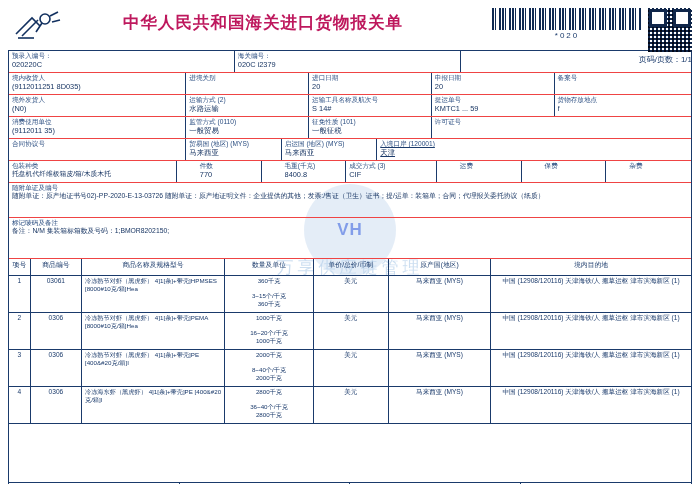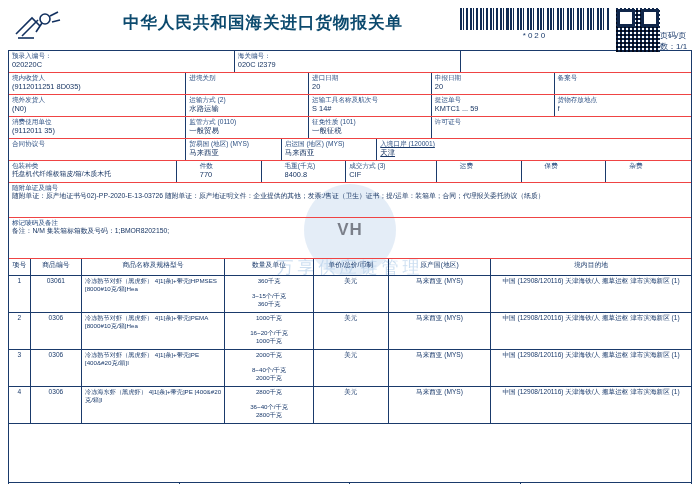--- a/index.html
+++ b/index.html
@@ -24,21 +24,21 @@
     height:140px;
     display:flex;align-items:center;justify-content:center;
     pointer-events:none;
     z-index:0;
   }
   .wm-circle{
     width:92px;height:92px;border-radius:50%;
     background:#cfe0f2;
     opacity:.55;
     display:flex;align-items:center;justify-content:center;
-    color:#0f172a;font-size:17px;letter-spacing:1px;
+    color:#1d4ed8;font-size:17px;letter-spacing:1px;
     font-weight:bold;
   }
   .wm-text{
     position:absolute;
     left:50%;transform:translateX(-50%);
     top:96px;
     color:#bcd4ec;
     opacity:.75;
     font-size:17px;
     letter-spacing:4px;
@@ -54,27 +54,27 @@
   .logo{
     width:58px;height:38px;
     display:flex;align-items:center;justify-content:center;
     color:#1a3a6b;
   }
   .title{
     flex:1;
     text-align:center;
     font-size:16.5px;
     font-weight:bold;
-    color:#0c4a6e;
+    color:#be185d;
     letter-spacing:1px;
     padding-top:6px;
   }
   .codes{
     width:232px;
-    display:flex;flex-direction:row;align-items:flex-end;
+    display:flex;flex-direction:column;align-items:flex-end;
     padding-top:2px;
   }
   .codes-row{display:flex;align-items:flex-start;gap:6px;}
   .barcode{
     height:22px;width:150px;
     background:repeating-linear-gradient(90deg,#102a52 0 1.6px,#ffffff 1.6px 3px,#102a52 3px 4px,#ffffff 4px 6.5px,#102a52 6.5px 8.5px,#ffffff 8.5px 10px);
   }
   .barcode-num{
     font-size:8px;text-align:center;width:150px;letter-spacing:2px;margin-top:1px;
   }

